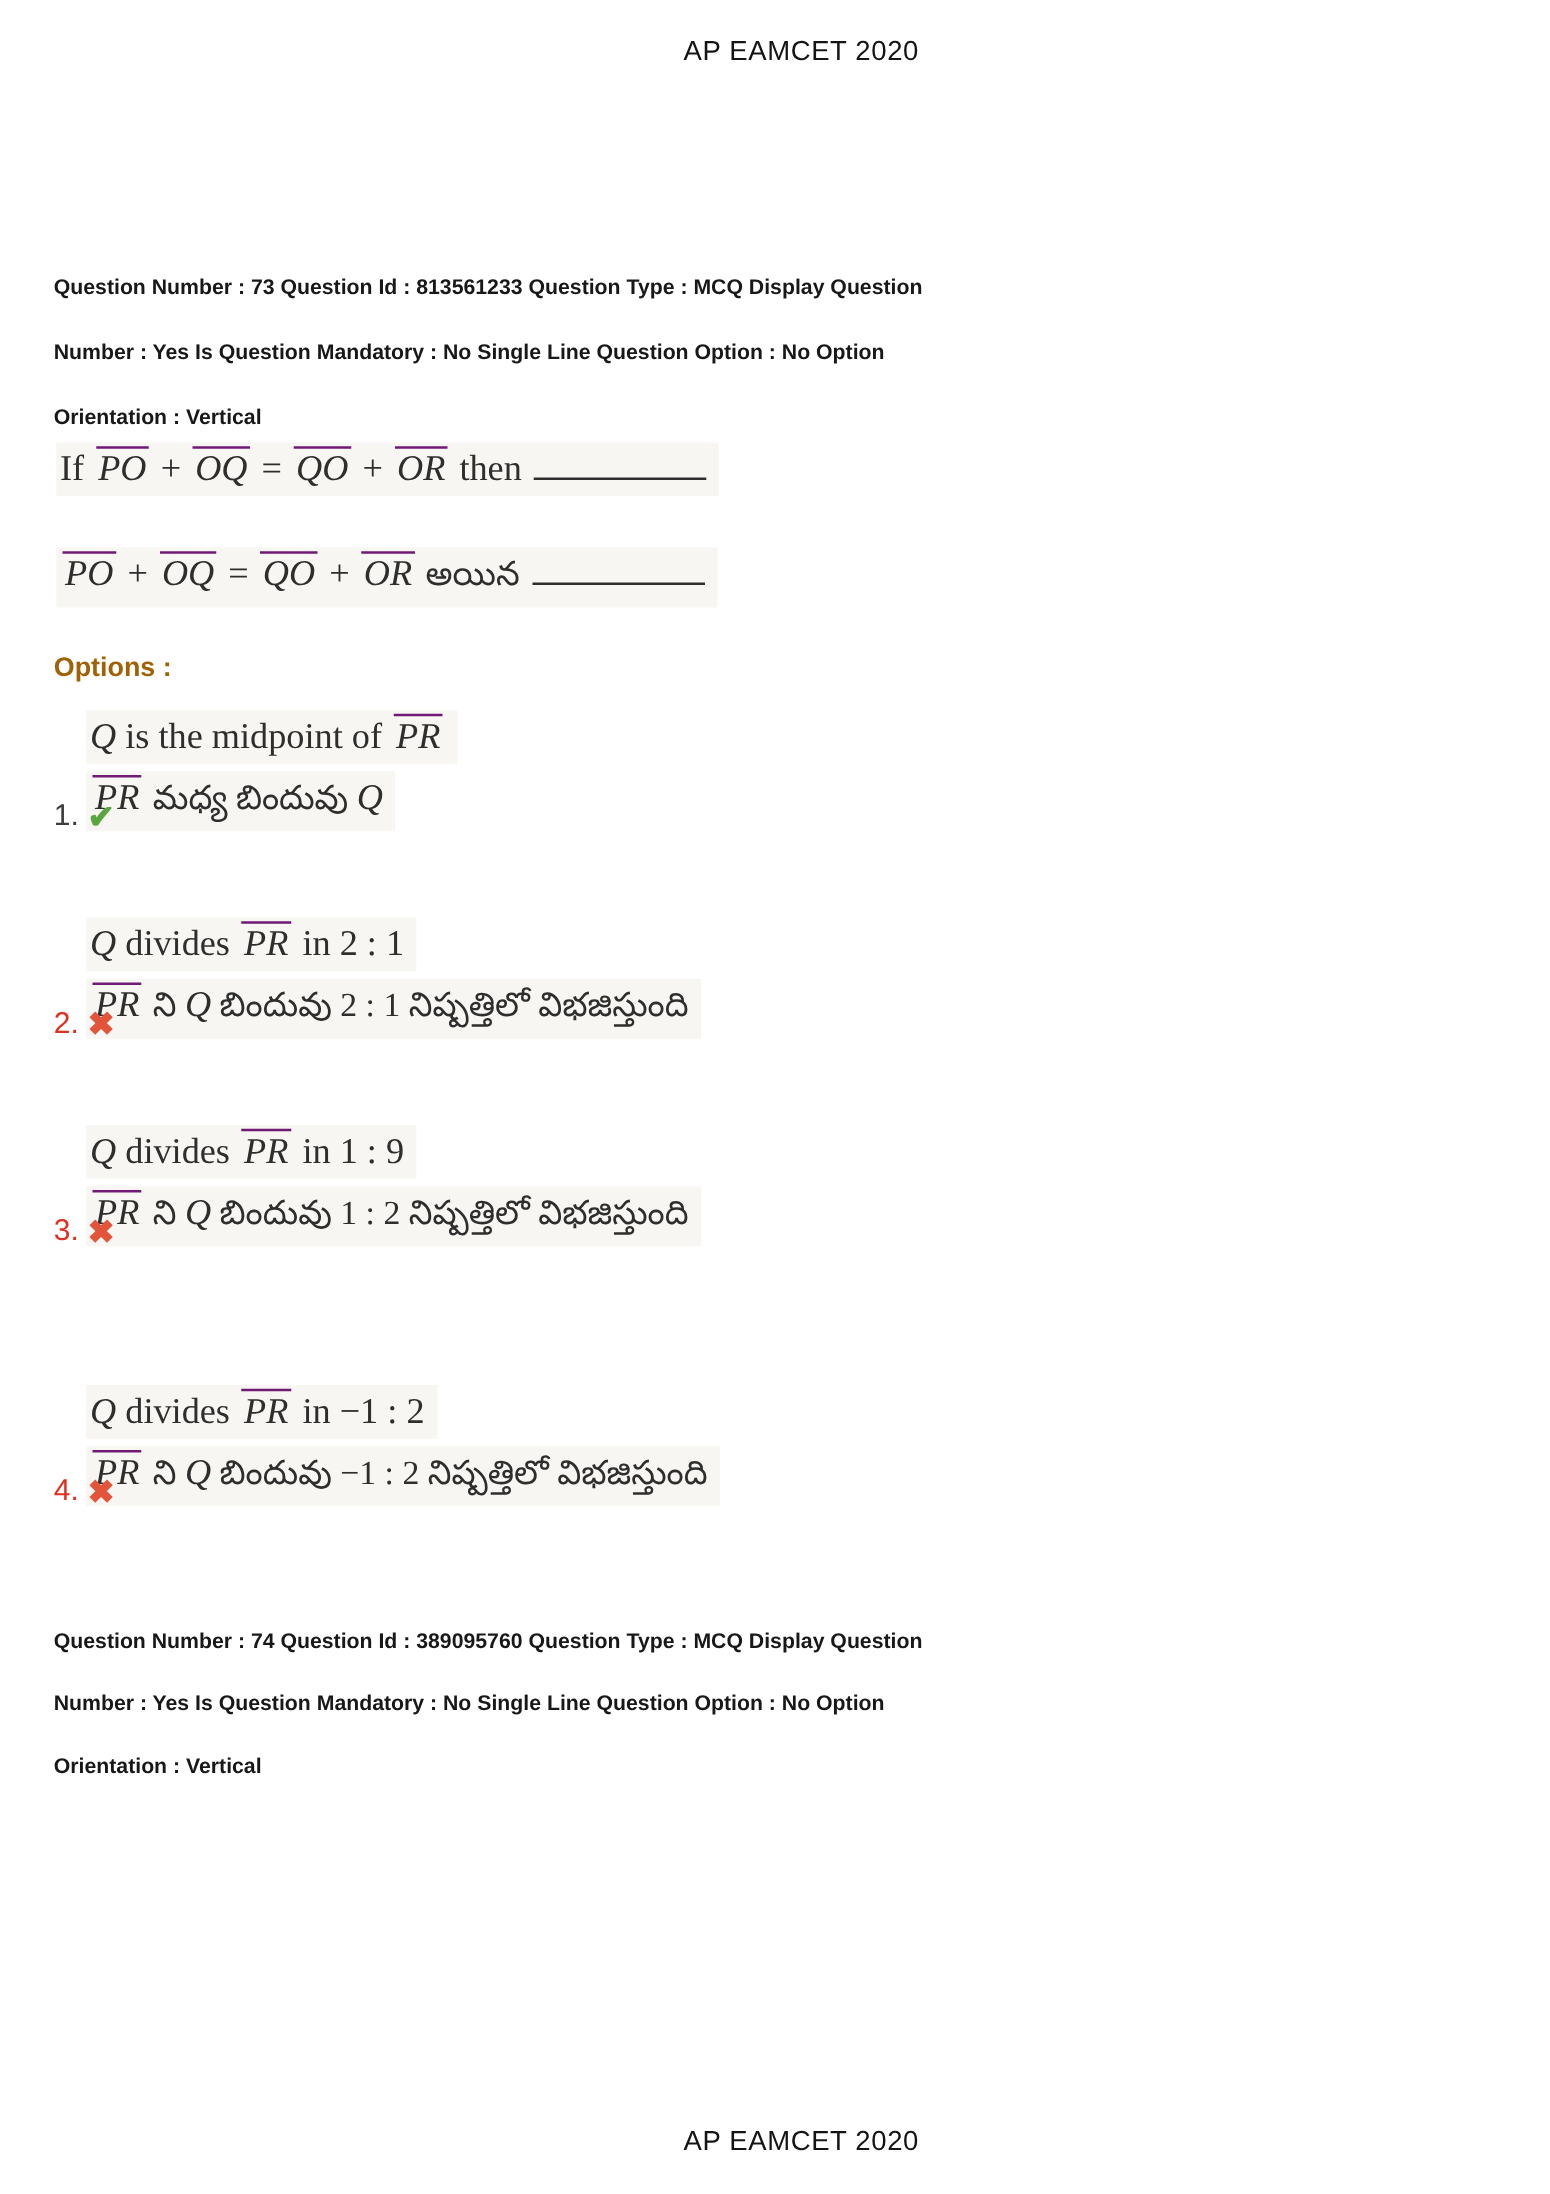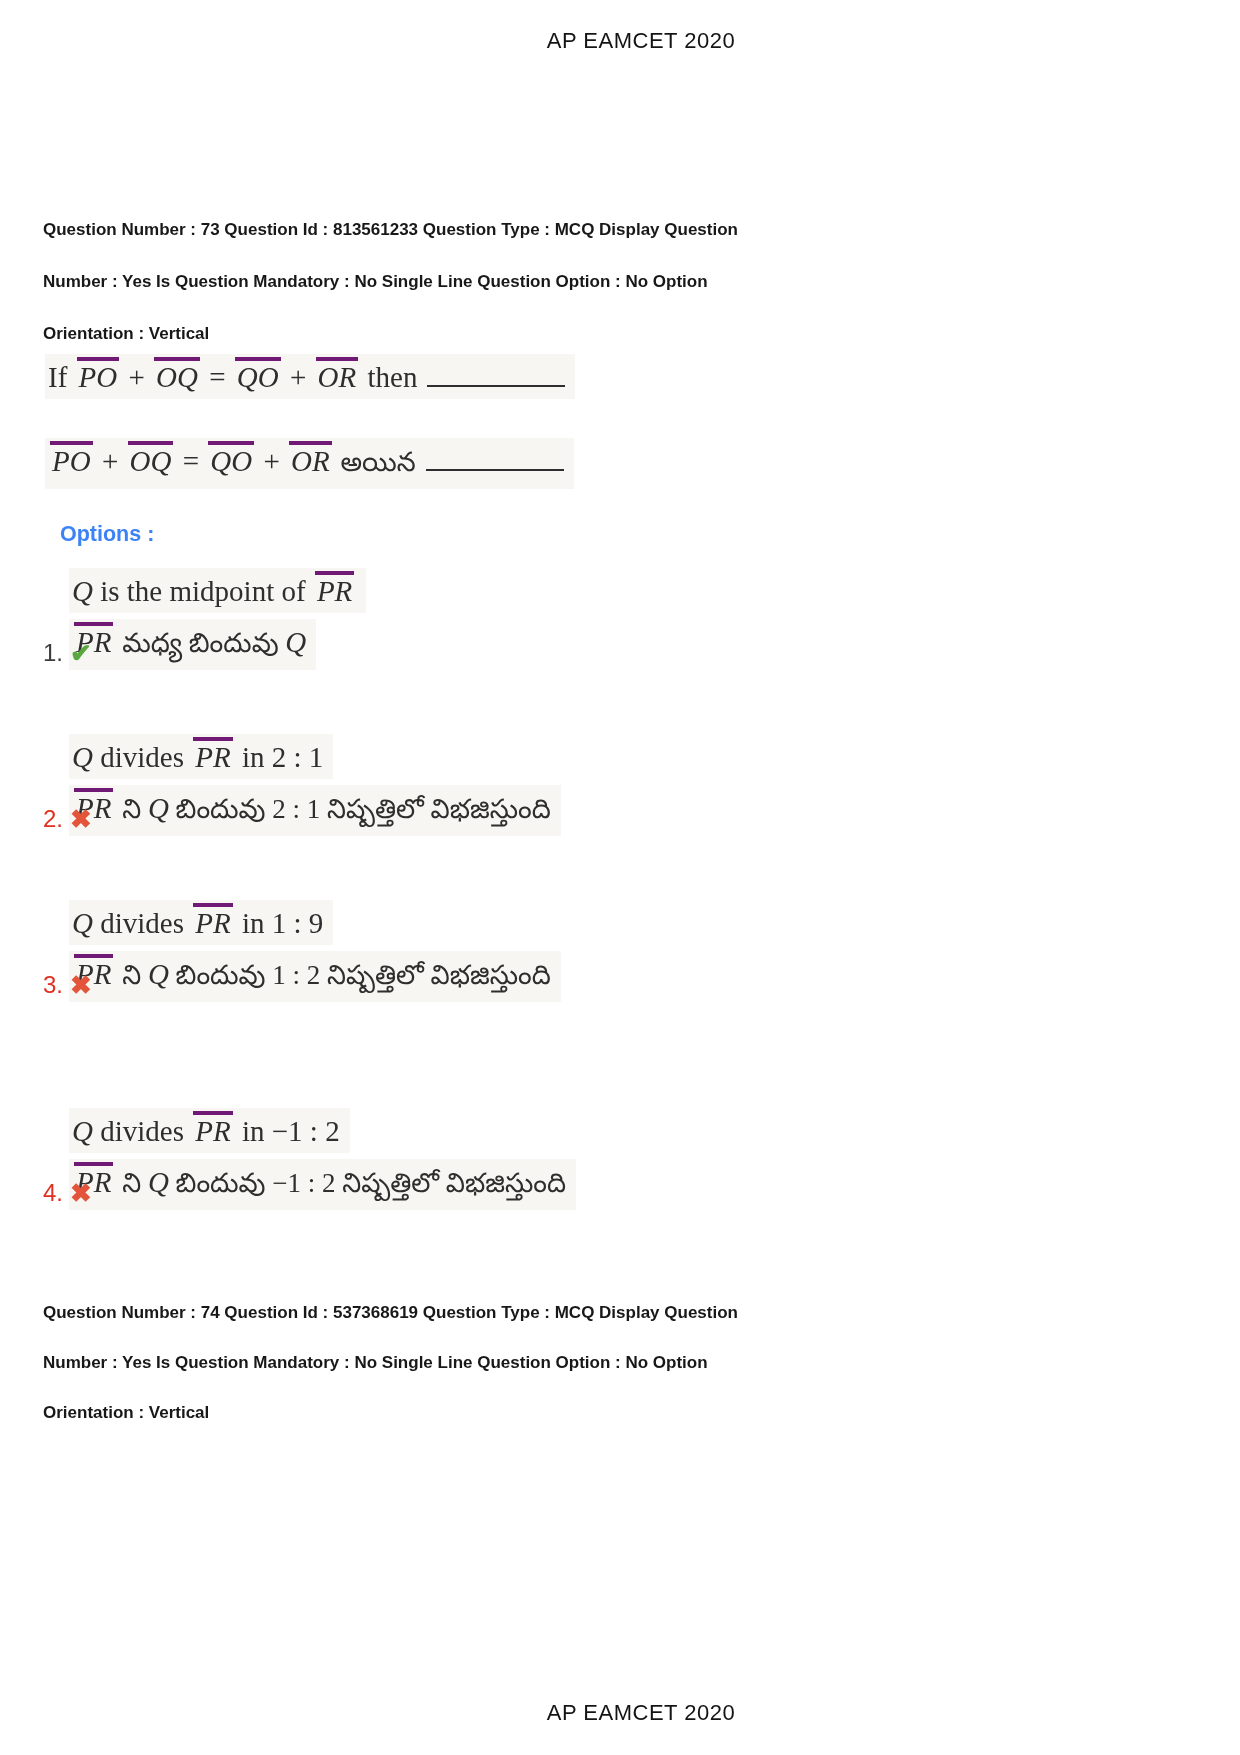--- a/index.html
+++ b/index.html
@@ -53,25 +53,25 @@
     width: fit-content;
     padding: 3px 10px 5px 3px;
     white-space: nowrap;
   }
   .stem { position: absolute; left: 45px; }
   #stem-en { top: 354px; }
   #stem-te { top: 438px; }
 
   .options-label {
     position: absolute;
-    left: 60px;
+    left: 43px;
     top: 522px;
     font-weight: 700;
     font-size: 21.5px;
-    color: #3b82f6;
+    color: #a16207;
   }
 
   .option { position: absolute; left: 43px; }
   #opt-1 { top: 568px; }
   #opt-2 { top: 734px; }
   #opt-3 { top: 900px; }
   #opt-4 { top: 1108px; }
 
   .option .lines { margin-left: 26px; }
   .option .fl { margin-bottom: 6px; }
@@ -86,21 +86,21 @@
     font-size: 24px;
     line-height: 1;
   }
   .marker .num { font-family: "Liberation Sans", sans-serif; color: #3d3d3d; }
   .marker .mark { font-size: 26px; font-weight: 700; }
 
   
   .it { font-style: italic; }
   .ov {
     display: inline-block;
-    border-top: 4px solid #701a75;
+    border-top: 2px solid #701a75;
     padding: 1px 2px 0 2px;
     line-height: 1.08;
     margin: 0 2px;
   }
   .te { font-size: 27px; }
   .blank {
     display: inline-block;
     width: 138px;
     height: 5px;
     border-bottom: 2px solid #2e2e2e;
@@ -161,18 +161,18 @@
     <div class="fl formula"><span class="it">Q</span><span> divides </span><span class="it ov">PR</span><span> in −1 : 2</span></div>
     <div class="fl formula"><span class="it ov">PR</span><span class="te"> ని </span><span class="it">Q</span><span class="te"> బిందువు −1 : 2 నిష్పత్తిలో విభజిస్తుంది</span></div>
   </div>
   <div class="marker">
     <span class="num" style="color: rgb(224, 48, 31);">4.</span>
     <span class="mark" style="color: rgb(226, 85, 59);">✖</span>
   </div>
 </div>
 
 <div id="q74-meta" class="meta">
-  <span class="line">Question Number : 74 Question Id : 537368619 Question Type : MCQ Display Question</span>
+  <span class="line">Question Number : 74 Question Id : 389095760 Question Type : MCQ Display Question</span>
   <span class="line">Number : Yes Is Question Mandatory : No Single Line Question Option : No Option</span>
   <span class="line">Orientation : Vertical</span>
 </div>
 
 <div id="page-footer" class="center-title">AP EAMCET 2020</div>
 
 </body></html>

